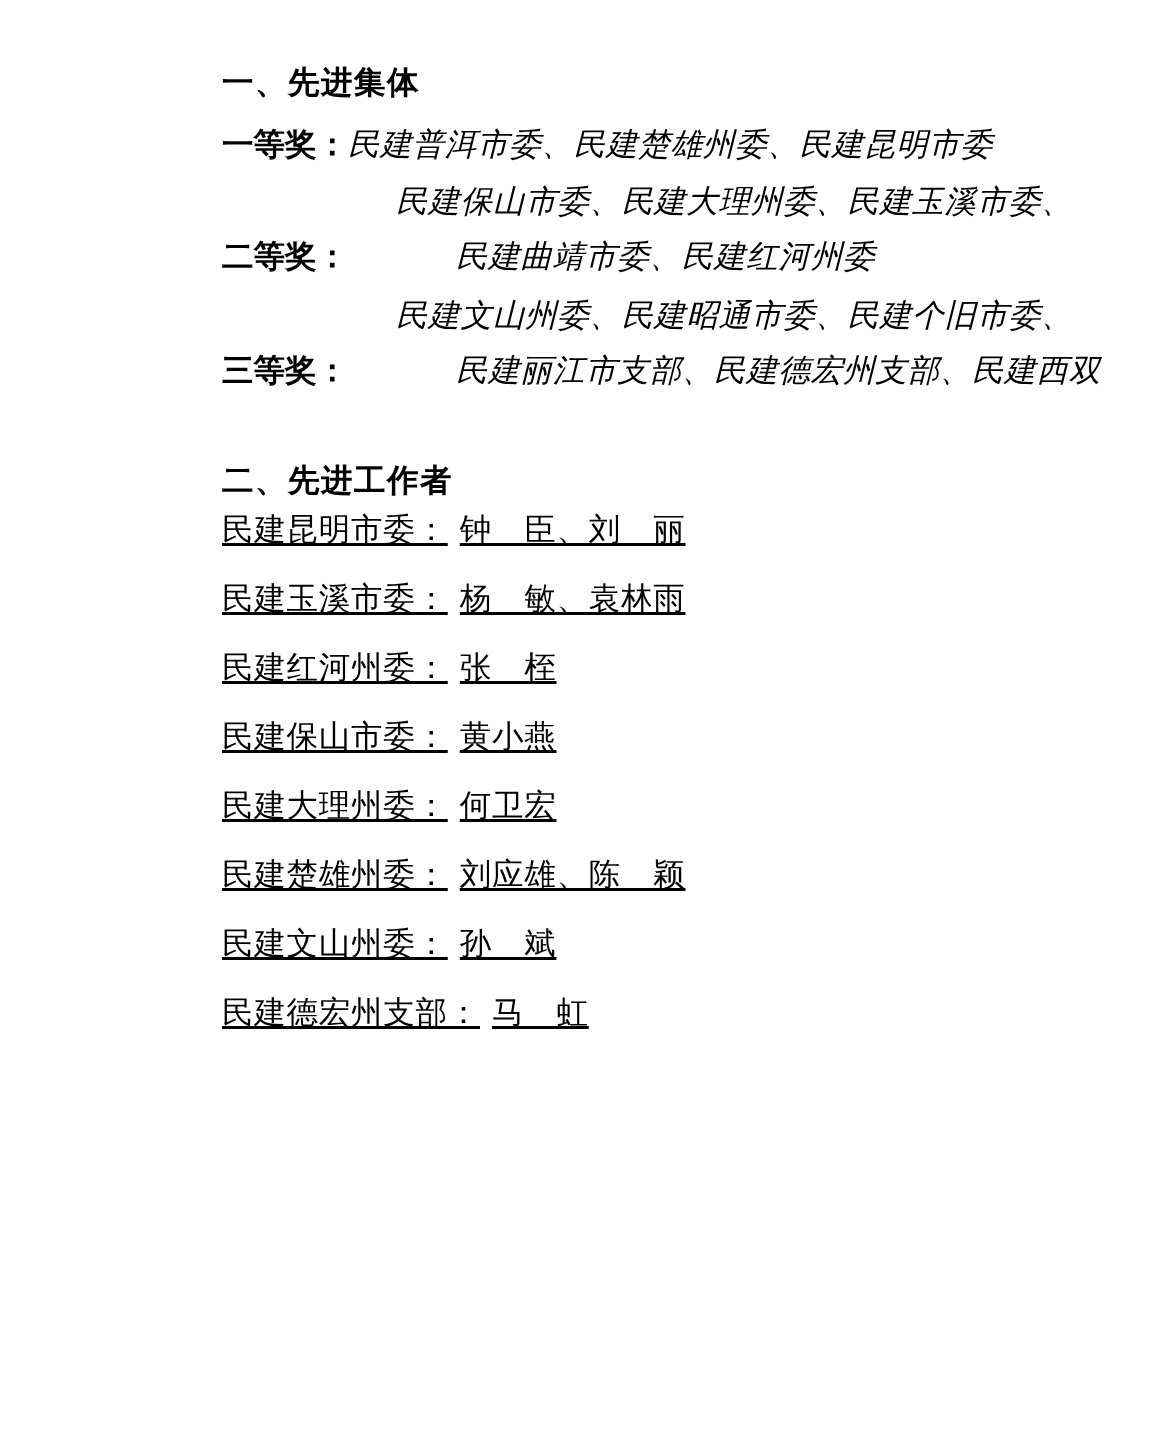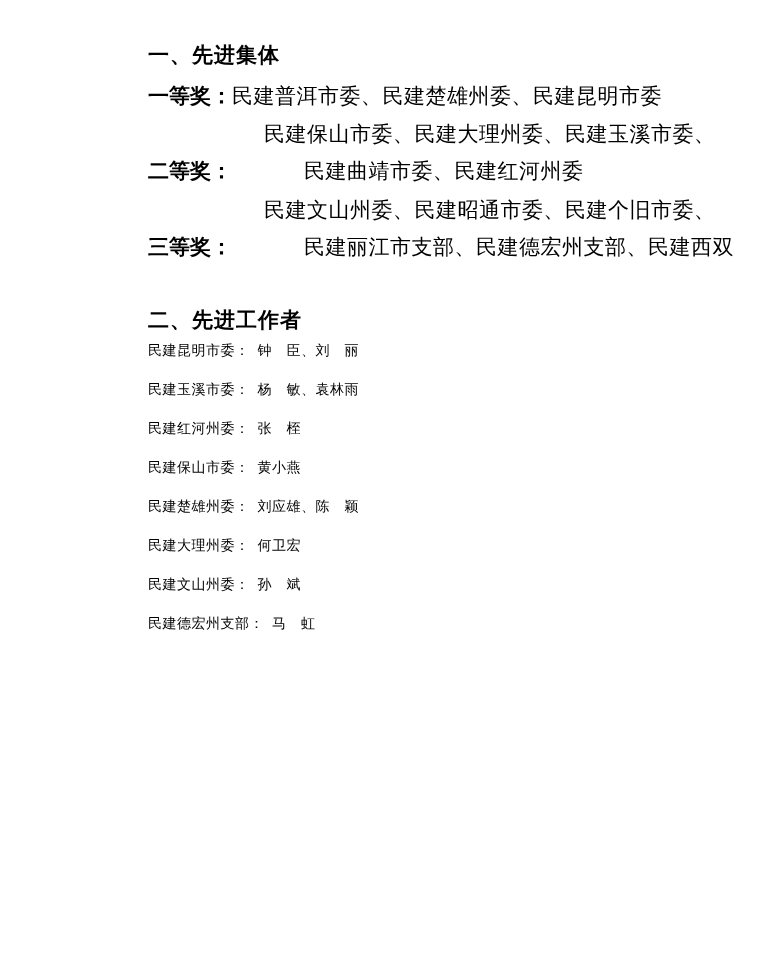--- a/index.html
+++ b/index.html
@@ -39,37 +39,39 @@
     flex: 0 0 auto;
     font-weight: bold;
     white-space: nowrap;
   }
   .award-colon {
     font-weight: bold;
   }
   .award-value {
     flex: 1 1 auto;
     letter-spacing: 0.5px;
+    font-style: italic;
   }
   .award-row.multi .award-value {
     padding-left: 0;
     margin-left: 32px;
   }
   .award-value .cont {
     display: block;
     padding-left: 40px;
   }
   .gap {
     height: 38px;
   }
   .worker-line {
-    font-size: 14px;
+    font-size: 21px;
     line-height: 1.0;
     margin: 0 0 25px 0;
     letter-spacing: 0.5px;
+    text-decoration: underline;
   }
   .sp-sm {
     display: inline-block;
     width: 8px;
   }
   .heading2 {
     margin-top: 0;
   }
 </style>
 </head>
@@ -104,18 +106,18 @@
   </div>
 
   <div class="gap"></div>
 
   <h1 class="section-heading heading2">二、先进工作者</h1>
 
   <p class="worker-line"><span>民建昆明市委：</span><span class="sp-sm"></span><span>钟　臣、刘　丽</span></p>
   <p class="worker-line"><span>民建玉溪市委：</span><span class="sp-sm"></span><span>杨　敏、袁林雨</span></p>
   <p class="worker-line"><span>民建红河州委：</span><span class="sp-sm"></span><span>张　桎</span></p>
   <p class="worker-line"><span>民建保山市委：</span><span class="sp-sm"></span><span>黄小燕</span></p>
+  <p class="worker-line"><span>民建大理州委：</span><span class="sp-sm"></span><span>何卫宏</span></p>
   <p class="worker-line"><span>民建楚雄州委：</span><span class="sp-sm"></span><span>刘应雄、陈　颖</span></p>
-  <p class="worker-line"><span>民建大理州委：</span><span class="sp-sm"></span><span>何卫宏</span></p>
   <p class="worker-line"><span>民建文山州委：</span><span class="sp-sm"></span><span>孙　斌</span></p>
   <p class="worker-line"><span>民建德宏州支部：</span><span class="sp-sm"></span><span>马　虹</span></p>
 
 </div>
 
 </body></html>

